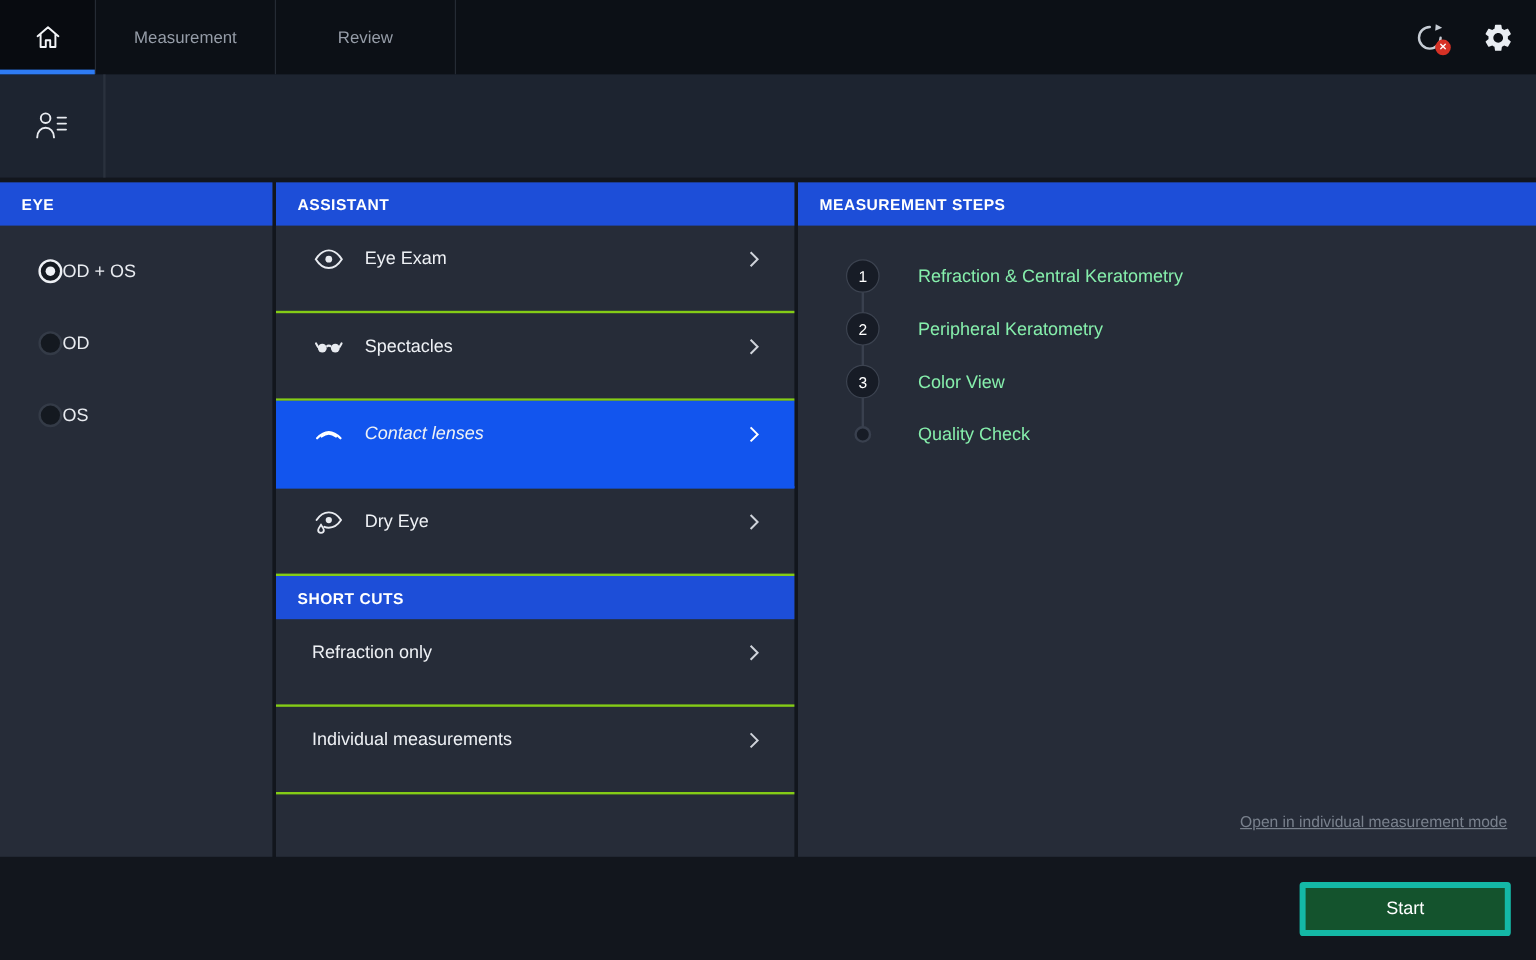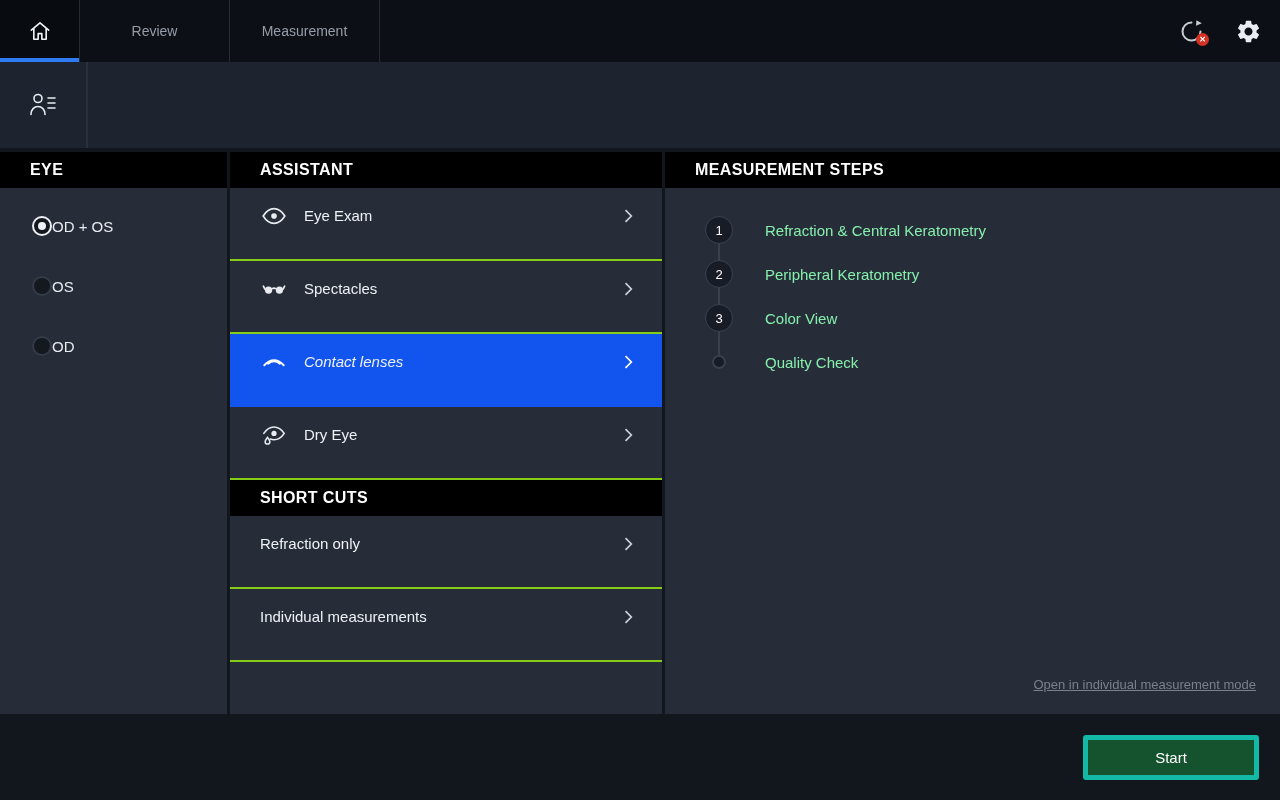--- a/index.html
+++ b/index.html
@@ -21,21 +21,21 @@
   
   .patientbar { height:86px; background:#1d2430; display:flex; flex-shrink:0; margin-bottom:4px; }
   .patient-btn { width:88px; display:flex; align-items:center; justify-content:center; border-right:2px solid #2a313d; cursor:pointer; }
 
   
   .panels { flex:1; display:flex; gap:3px; min-height:0; }
   .panel { background:#262c38; display:flex; flex-direction:column; position:relative; }
   .panel-eye { width:227px; }
   .panel-assistant { width:432px; }
   .panel-steps { flex:1; }
-  .panel-header { height:36px; background:#000000; display:flex; align-items:center; padding-left:30px; font-size:16px; font-weight:bold; color:#ffffff; letter-spacing:.4px; flex-shrink:0; }
+  .panel-header { height:36px; background:#1d4ed8; display:flex; align-items:center; padding-left:18px; font-size:13px; font-weight:bold; color:#ffffff; letter-spacing:.4px; flex-shrink:0; }
 
   
   .radio-group { padding-top:14px; }
   .radio-row { height:48px; margin-bottom:12px; display:flex; align-items:center; padding-left:32px; cursor:pointer; font-size:15px; color:#e8ebf0; }
   .radio { width:20px; height:20px; border-radius:50%; background:#141920; border:2px solid #343b47; position:relative; flex-shrink:0; }
   .radio.selected { border-color:#edf0f4; }
   .radio.selected::after { content:""; position:absolute; inset:4px; border-radius:50%; background:#edf0f4; }
 
   
   .menu-item { height:73px; border-bottom:2px solid #84cc16; display:flex; align-items:center; padding:0 24px 16px 30px; font-size:15px; color:#eef1f5; cursor:pointer; flex-shrink:0; }
@@ -65,25 +65,25 @@
 
   <header class="topbar">
     <div class="tab tab-home">
       <span>
         <svg viewBox="0 0 24 24" width="26" height="26">
           <path d="M4 11.2 L12 4.4 L20 11.2 M6.3 9.8 V19.6 H10.3 V14.4 H13.7 V19.6 H17.7 V9.8" fill="none" stroke="#f2f4f7" stroke-width="1.5" stroke-linecap="round" stroke-linejoin="round"></path>
         </svg>
       </span>
       <div class="tab-underline"></div>
     </div>
+    <div class="tab tab-measurement">
+      <span>Measurement</span>
+    </div>
     <div class="tab tab-review">
       <span>Review</span>
-    </div>
-    <div class="tab tab-measurement">
-      <span>Measurement</span>
     </div>
     <div class="topbar-right">
       <div class="icon-btn">
         <svg viewBox="0 0 24 24" width="27" height="27">
           <path d="M12 4 a8 8 0 1 0 8 8" fill="none" stroke="#c6ccd4" stroke-width="1.8" stroke-linecap="round"></path>
           <polygon points="16.4,2.0 21.2,4.6 16.0,6.8" fill="#c6ccd4"></polygon>
         </svg>
         <span class="badge">✕</span>
       </div>
       <div class="icon-btn">
@@ -110,25 +110,25 @@
 
     <section class="panel panel-eye">
       <div class="panel-header">EYE</div>
       <div class="radio-group">
         <div class="radio-row">
           <span class="radio selected"></span>
           <span>OD + OS</span>
         </div>
         <div class="radio-row">
           <span class="radio"></span>
-          <span>OS</span>
+          <span>OD</span>
         </div>
         <div class="radio-row">
           <span class="radio"></span>
-          <span>OD</span>
+          <span>OS</span>
         </div>
       </div>
     </section>
 
     <section class="panel panel-assistant">
       <div class="panel-header">ASSISTANT</div>
 
       <div class="menu-item">
         <span class="mi-icon">
           <svg viewBox="0 0 24 24" width="26" height="26">

